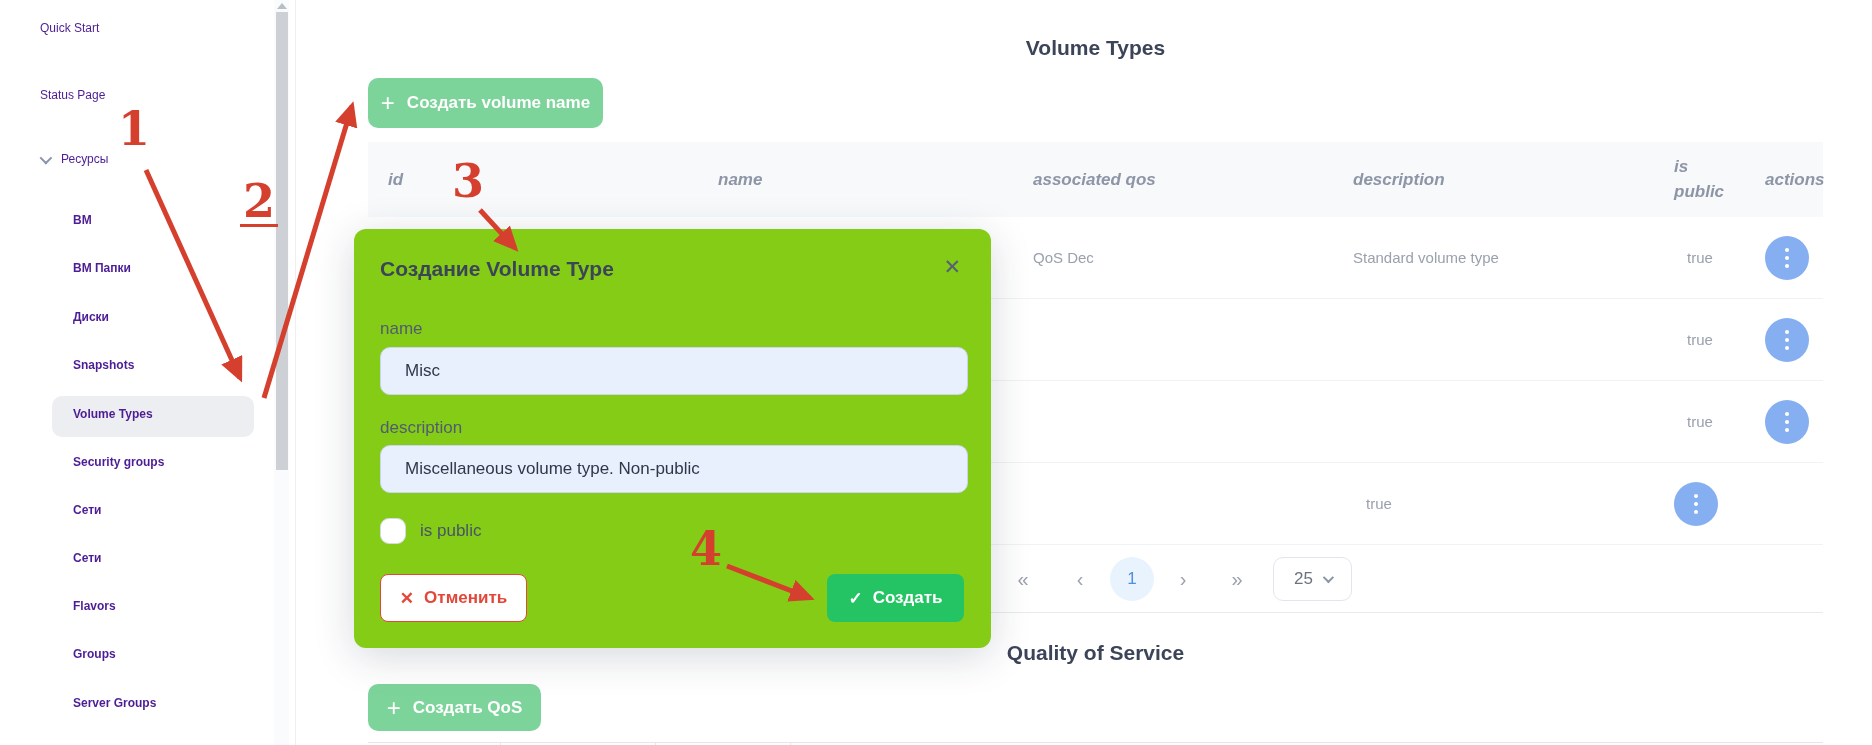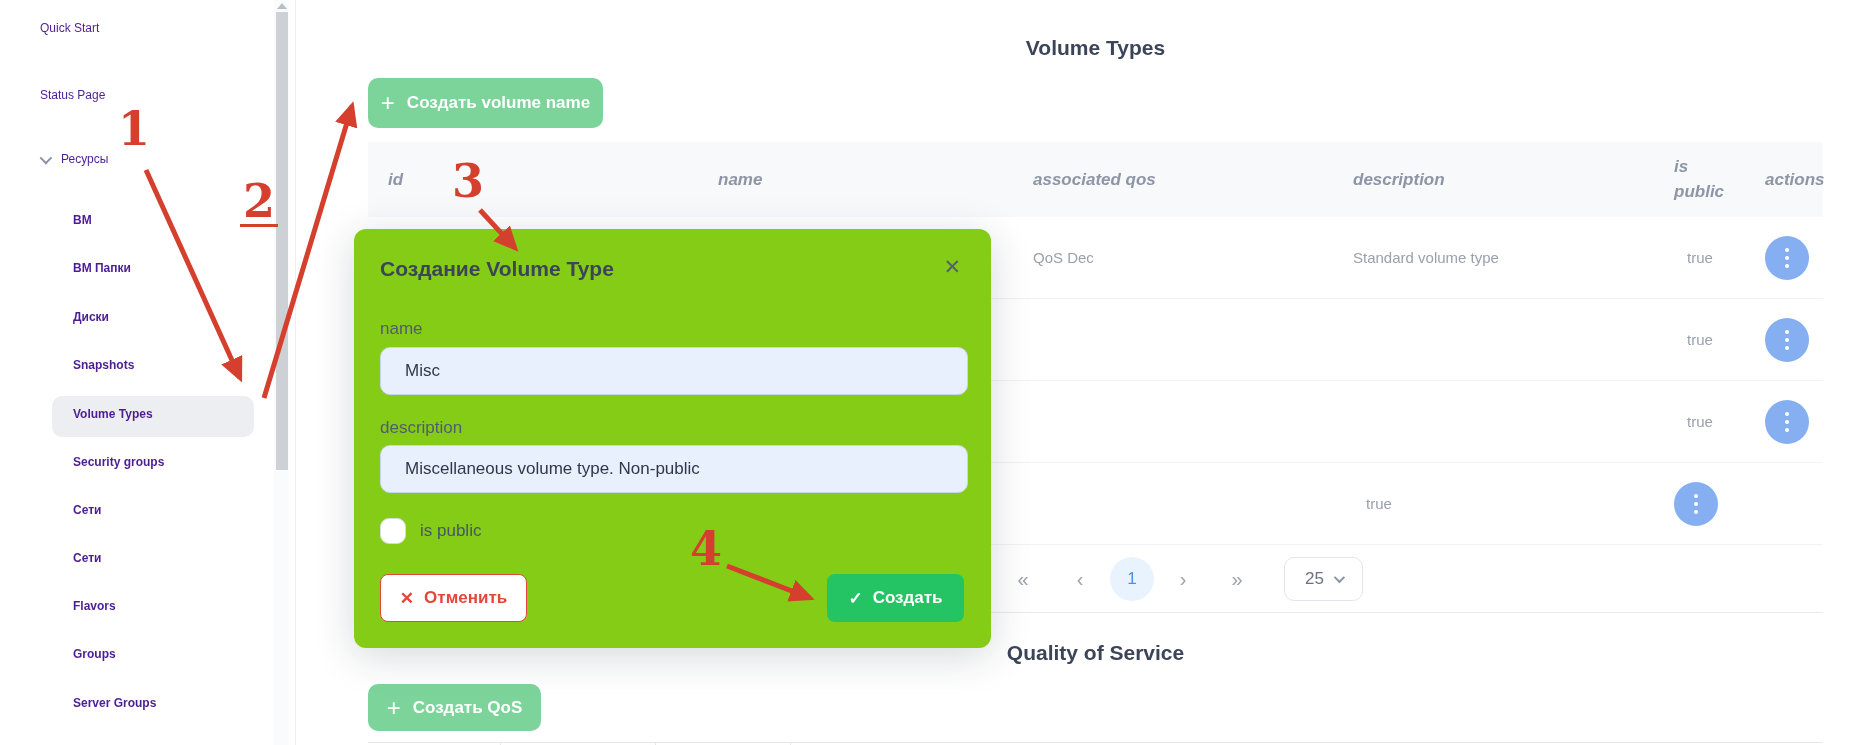--- a/index.html
+++ b/index.html
@@ -56,21 +56,21 @@
 
   .pagination { position:relative; height:68px; border-bottom:1px solid #e8eaee; }
   .pg { position:absolute; top:0; height:68px; width:30px; display:flex; align-items:center;
         justify-content:center; font-size:20px; color:#9aa1ad; cursor:pointer; }
   .pg-first { left:640px; } .pg-prev { left:697px; } .pg-next { left:800px; } .pg-last { left:854px; }
   .pg-page { position:absolute; left:742px; top:12px; width:44px; height:44px; border-radius:50%;
              background:#e9f3fe; color:#4f8fdb; font-size:17px; display:flex; align-items:center;
              justify-content:center; cursor:pointer; }
   .pg-size { position:absolute; left:905px; top:12px; width:79px; height:44px;
              border:1px solid #e2e6ec; border-radius:10px; display:flex; align-items:center;
-             justify-content:center; gap:10px; color:#6b7280; font-size:17px; background:#fff; cursor:pointer;margin-left:11px; }
+             justify-content:center; gap:10px; color:#6b7280; font-size:17px; background:#fff; cursor:pointer; }
   .sel-chevron { width:8px; height:8px; border-right:2px solid #8b93a6; border-bottom:2px solid #8b93a6;
                  transform:rotate(45deg) translateY(-2px); }
 
   .qos-sliver { position:absolute; left:72px; top:742px; width:1455px; border-top:1px solid #e3e6eb; }
   .qos-sliver i { position:absolute; top:0; width:1px; height:3px; background:#e3e6eb; }
 
   
   .modal { position:absolute; left:354px; top:229px; width:637px; height:419px; background:#84cc16;
            border-radius:12px; box-shadow:0 8px 40px rgba(30,40,60,0.18); z-index:20; }
   .modal-title { position:absolute; left:26px; top:28px; font-size:21px; font-weight:bold; color:#3c4458; }

